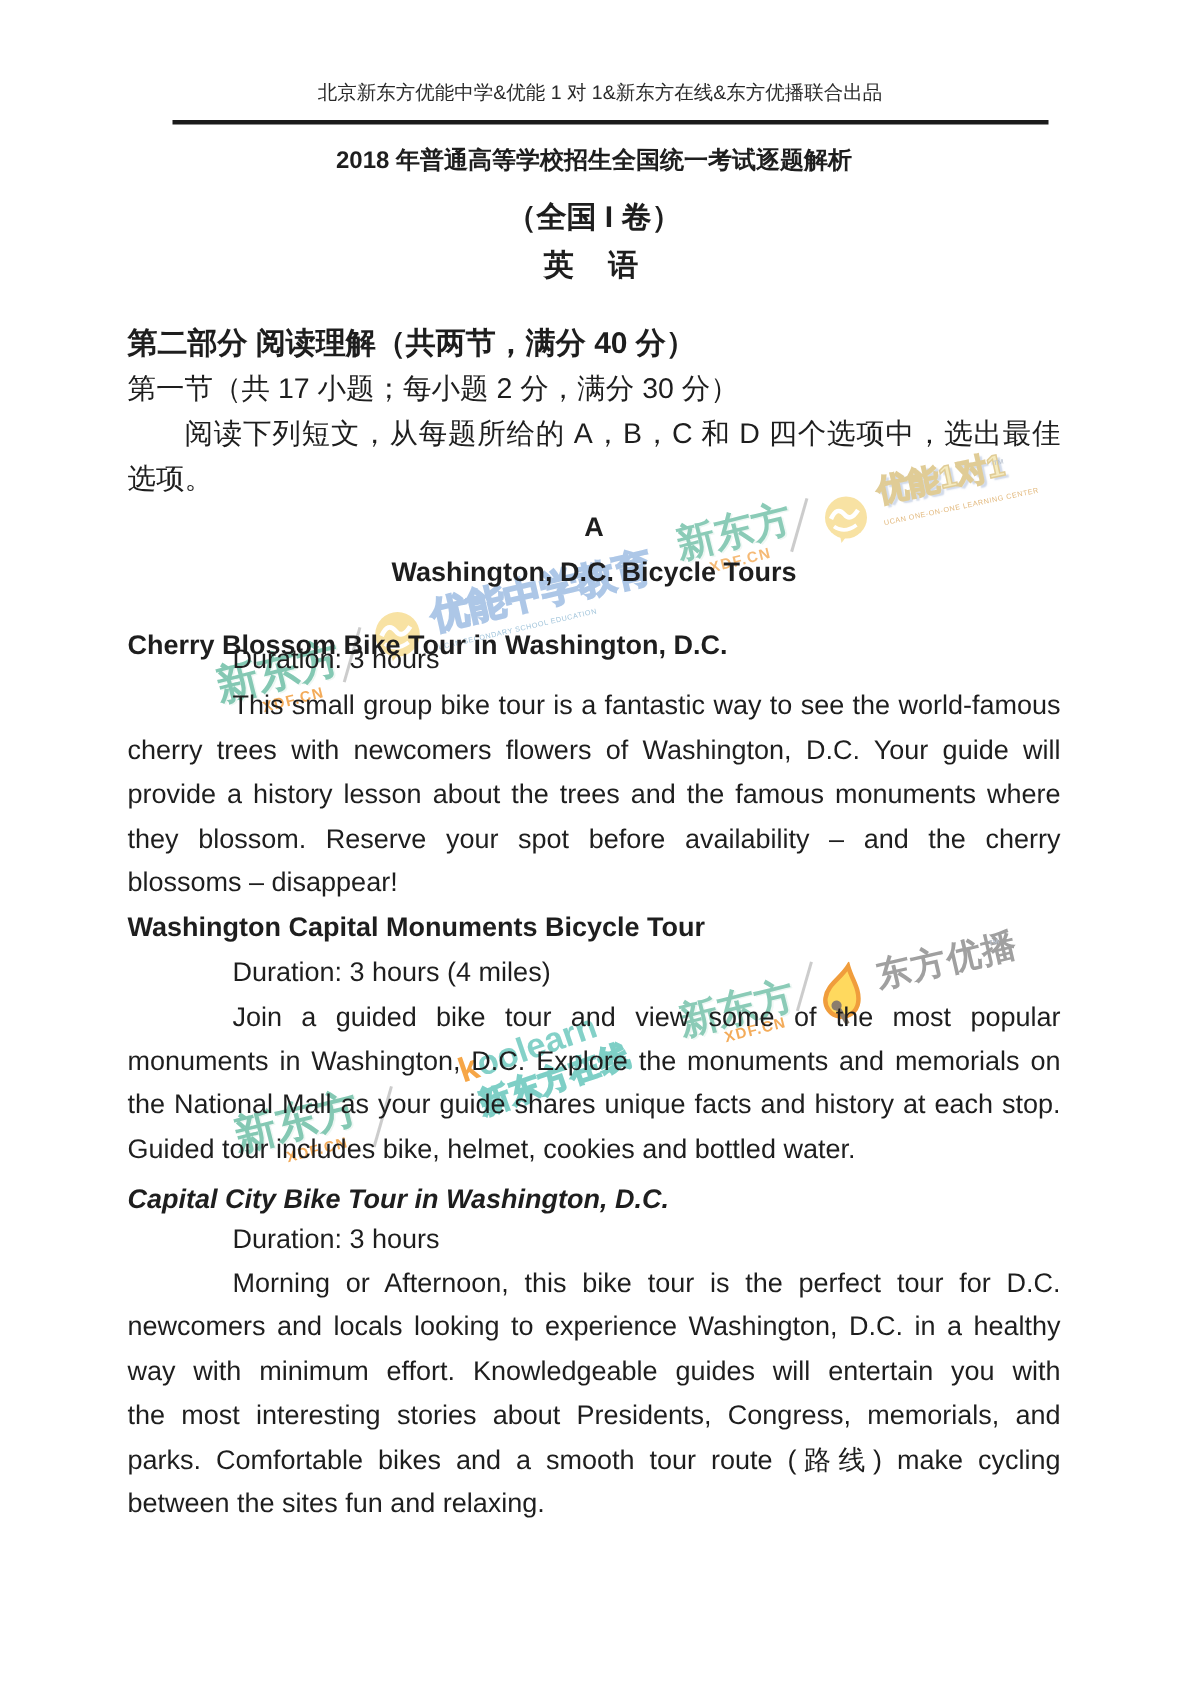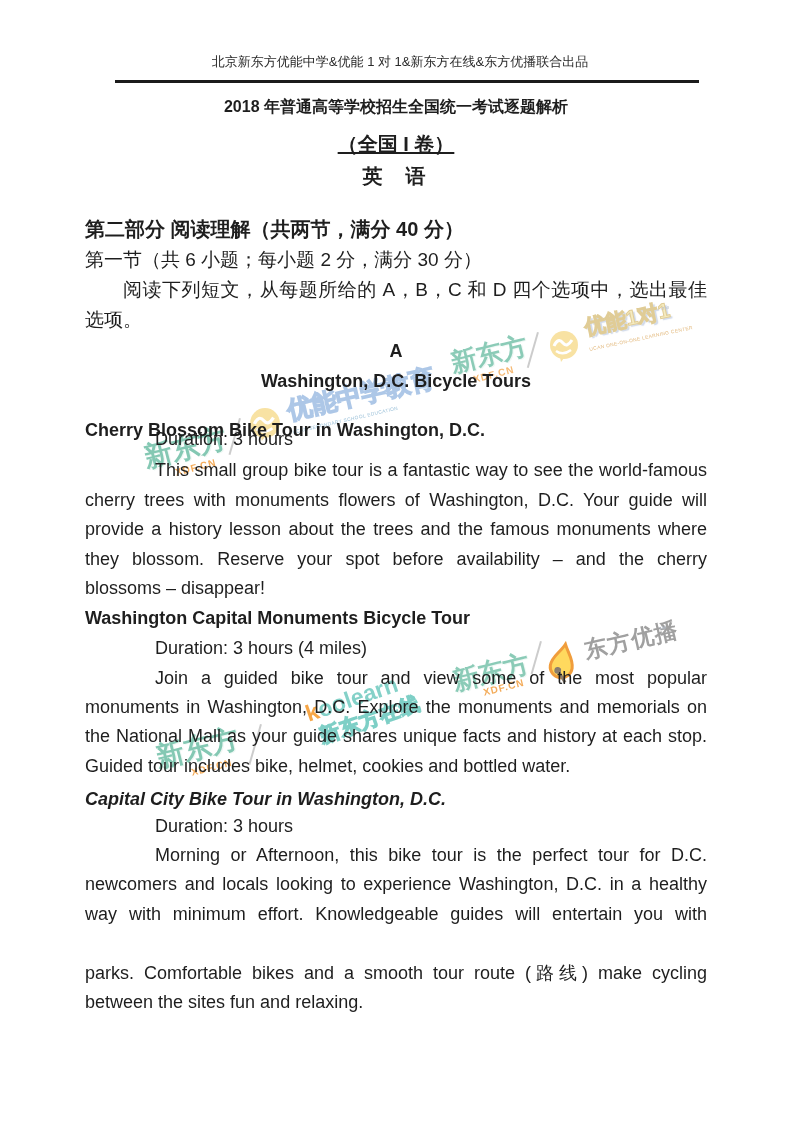--- a/index.html
+++ b/index.html
@@ -86,47 +86,48 @@
     <div class="wm wm-kool" style="left:302px;top:702px;transform:rotate(-19deg);"><span class="kk">k</span><span>oolearn</span></div>
     <div class="wm wm-koolcn" style="left:316px;top:724px;transform:rotate(-19deg);">新东方在线</div>
   </div>
 
   <div class="layer content">
 
     <div class="t center" style="left:0;top:53px;width:800px;font-size:13px;color:#2a2a2a;">北京新东方优能中学&amp;优能 1 对 1&amp;新东方在线&amp;东方优播联合出品</div>
     <div class="rule" style="left:115px;top:80px;width:584px;height:3px;"></div>
 
     <div class="t col center b" style="top:97px;font-size:16px;">2018 年普通高等学校招生全国统一考试逐题解析</div>
-    <div class="t col center b" style="top:131px;font-size:20px;text-decoration:underline;">（全国 I 卷）</div>
+    <div class="t col center b" style="top:131px;font-size:20px;">（全国 I 卷）</div>
     <div class="t col center b" style="top:163px;font-size:20px;letter-spacing:4px;">英  语</div>
 
     <div class="t col cn b" style="top:216px;font-size:20px;">第二部分 阅读理解（共两节，满分 40 分）</div>
-    <div class="t col cn" style="top:247px;">第一节（共 6 小题；每小题 2 分，满分 30 分）</div>
+    <div class="t col cn" style="top:247px;">第一节（共 17 小题；每小题 2 分，满分 30 分）</div>
     <div class="t col cn just" style="top:277px;text-indent:38px;">阅读下列短文，从每题所给的 A，B，C 和 D 四个选项中，选出最佳</div>
-    <div class="t col cn" style="top:307px;">选项。</div>
+    <div class="t col cn" style="top:307px;font-family:Liberation Mono, monospace;">选项。</div>
 
     <div class="t col center en b" style="top:338px;">A</div>
     <div class="t col center en b" style="top:368px;">Washington, D.C. Bicycle Tours</div>
 
     <div class="t col en b" style="top:397px;margin-top:20px;">Cherry Blossom Bike Tour in Washington, D.C.</div>
     <div class="t en" style="left:155px;top:426px;width:552px;">Duration: 3 hours</div>
     <div class="t col en just" style="top:457px;text-indent:70px;">This small group bike tour is a fantastic way to see the world-famous</div>
-    <div class="t col en just" style="top:487px;">cherry trees with monuments flowers of Washington, D.C. Your guide will</div>
+    <div class="t col en just" style="top:487px;">cherry trees with newcomers flowers of Washington, D.C. Your guide will</div>
     <div class="t col en just" style="top:516px;">provide a history lesson about the trees and the famous monuments where</div>
     <div class="t col en just" style="top:546px;">they blossom. Reserve your spot before availability – and the cherry</div>
     <div class="t col en justend" style="top:575px;">blossoms – disappear!</div>
 
     <div class="t col en b" style="top:605px;">Washington Capital Monuments Bicycle Tour</div>
     <div class="t en" style="left:155px;top:635px;width:552px;">Duration: 3 hours (4 miles)</div>
     <div class="t col en just" style="top:665px;text-indent:70px;">Join a guided bike tour and view some of the most popular</div>
     <div class="t col en just" style="top:723px;">the National Mall as your guide shares unique facts and history at each stop.</div>
     <div class="t col en just" style="top:694px;">monuments in Washington, D.C. Explore the monuments and memorials on</div>
     <div class="t col en justend" style="top:753px;">Guided tour includes bike, helmet, cookies and bottled water.</div>
 
     <div class="t col en b" style="top:786px;font-style:italic;">Capital City Bike Tour in Washington, D.C.</div>
     <div class="t en" style="left:155px;top:813px;width:552px;">Duration: 3 hours</div>
     <div class="t col en just" style="top:842px;text-indent:70px;">Morning or Afternoon, this bike tour is the perfect tour for D.C.</div>
     <div class="t col en just" style="top:871px;">newcomers and locals looking to experience Washington, D.C. in a healthy</div>
     <div class="t col en just" style="top:901px;">way with minimum effort. Knowledgeable guides will entertain you with</div>
+    <div class="t col en just" style="top:930px;">the most interesting stories about Presidents, Congress, memorials, and</div>
     <div class="t col en just" style="top:960px;">parks. Comfortable bikes and a smooth tour route (路线) make cycling</div>
     <div class="t col en justend" style="top:989px;">between the sites fun and relaxing.</div>
   </div>
 </div>
 
 </body></html>

